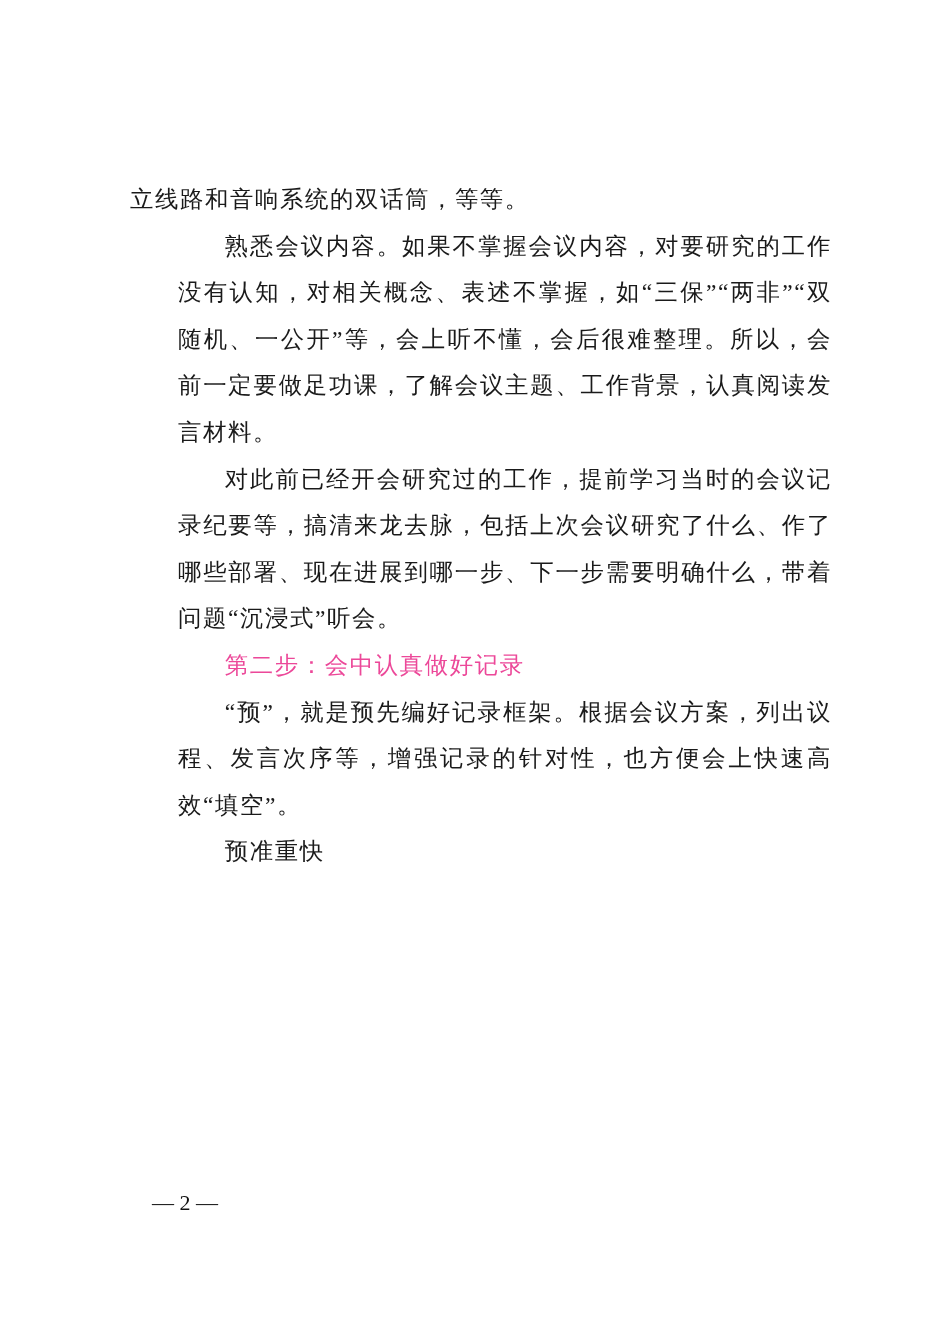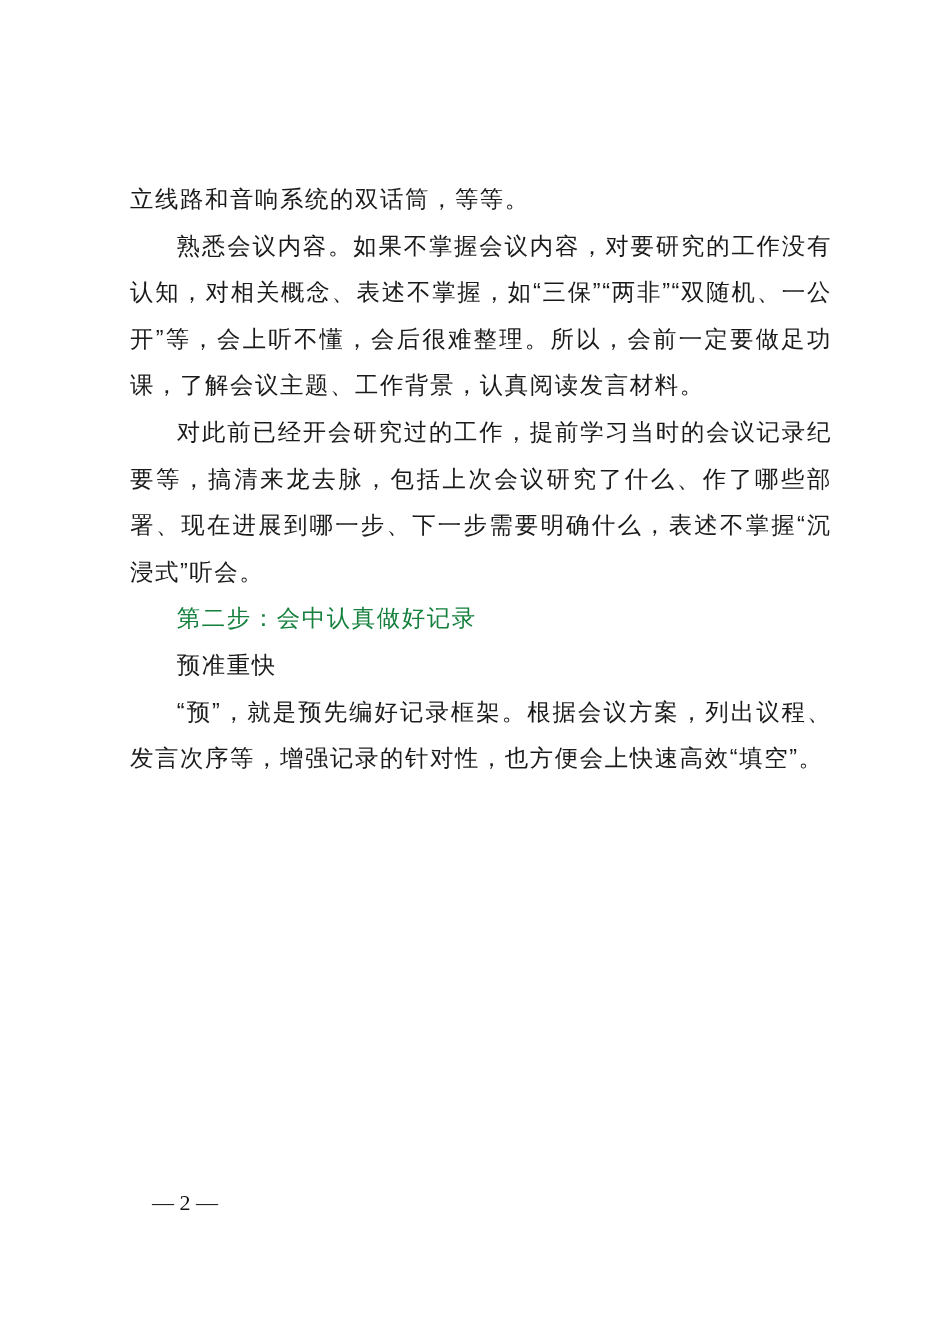--- a/index.html
+++ b/index.html
@@ -1,35 +1,35 @@
 <!DOCTYPE html>
 <html><head>
 <meta charset="utf-8">
 <style>
   html, body { margin: 0; padding: 0; background: #ffffff; }
   body { width: 950px; height: 1344px; position: relative; overflow: hidden; }
   .page {
     position: absolute; left: 130px; top: 176px; width: 702px;
-    font-family: Liberation Sans, sans-serif;
+    font-family: Liberation Serif, serif;
     font-size: 23.4px; line-height: 46.6px; color: #1a1a1a;
   }
   .para { margin: 0; text-align: justify; text-align-last: left; letter-spacing: 1.6px; }
-  .indent { text-indent: 2em; }
-  .heading { color: #15803d; }
+  .indent { text-indent: 2em; margin-left: 48px; }
+  .heading { color: #ec4899; }
   .footer {
     position: absolute; left: 152px; top: 1190px;
     font-family: "Liberation Serif", "DejaVu Serif", serif;
     font-size: 22px; color: #111;
   }
 </style>
 </head>
 <body>
 
 <div class="page">
   <p class="para">立线路和音响系统的双话筒，等等。</p>
   <p class="para indent">熟悉会议内容。如果不掌握会议内容，对要研究的工作没有认知，对相关概念、表述不掌握，如“三保”“两非”“双随机、一公开”等，会上听不懂，会后很难整理。所以，会前一定要做足功课，了解会议主题、工作背景，认真阅读发言材料。</p>
-  <p class="para indent">对此前已经开会研究过的工作，提前学习当时的会议记录纪要等，搞清来龙去脉，包括上次会议研究了什么、作了哪些部署、现在进展到哪一步、下一步需要明确什么，表述不掌握“沉浸式”听会。</p>
+  <p class="para indent">对此前已经开会研究过的工作，提前学习当时的会议记录纪要等，搞清来龙去脉，包括上次会议研究了什么、作了哪些部署、现在进展到哪一步、下一步需要明确什么，带着问题“沉浸式”听会。</p>
   <p class="para indent heading">第二步：会中认真做好记录</p>
+  <p class="para indent">“预”，就是预先编好记录框架。根据会议方案，列出议程、发言次序等，增强记录的针对性，也方便会上快速高效“填空”。</p>
   <p class="para indent">预准重快</p>
-  <p class="para indent">“预”，就是预先编好记录框架。根据会议方案，列出议程、发言次序等，增强记录的针对性，也方便会上快速高效“填空”。</p>
 </div>
 
 <div class="footer">— 2 —</div>
 
 </body></html>

